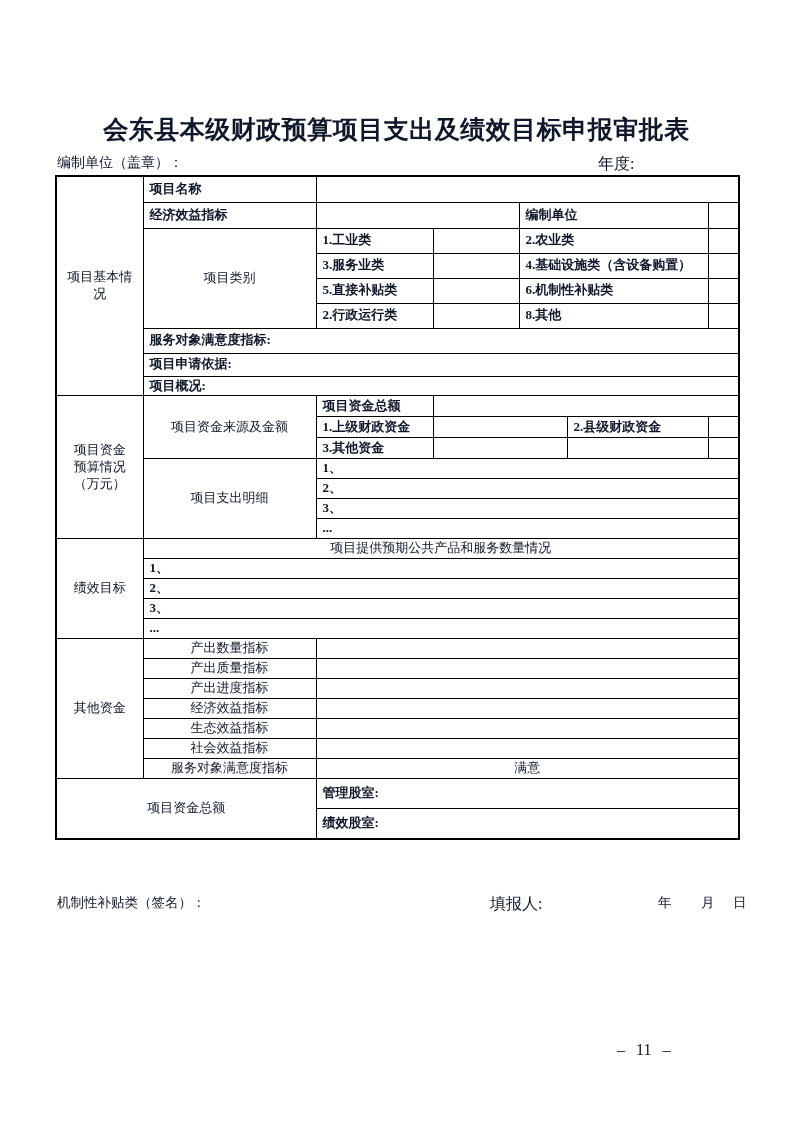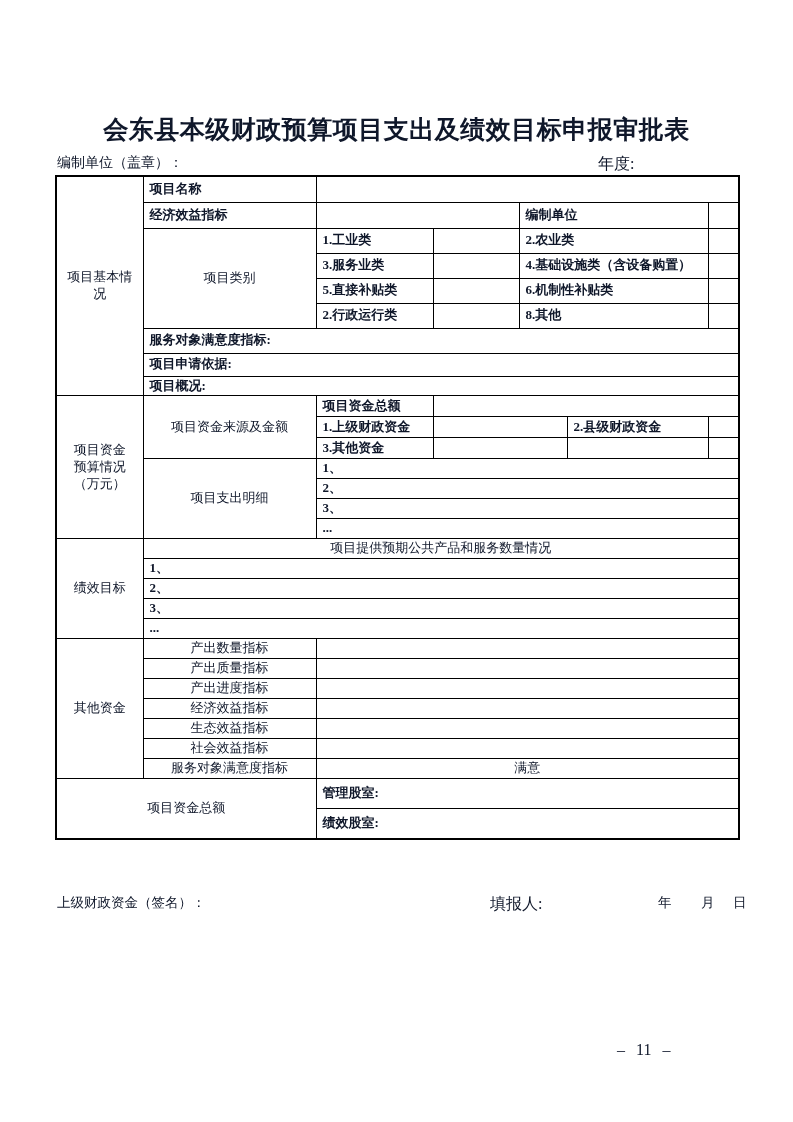--- a/index.html
+++ b/index.html
@@ -207,20 +207,20 @@
     <tr class="h30">
       <td colspan="2" rowspan="2" class="ctr tt">项目资金总额</td>
       <td colspan="5" class="lbl tt">管理股室:</td>
     </tr>
     <tr class="h30">
       <td colspan="5" class="lbl">绩效股室:</td>
     </tr>
   </tbody>
     </table>
 
-  <div class="footer-signer">上级财政资金（签名）：</div>
+  <div class="footer-signer">机制性补贴类（签名）：</div>
   <div class="footer-filler">填报人:</div>
   <div class="footer-year">年</div>
   <div class="footer-month">月</div>
   <div class="footer-day">日</div>
 
   <div class="page-number">– 11 –</div>
 </div>
 
 </body></html>

